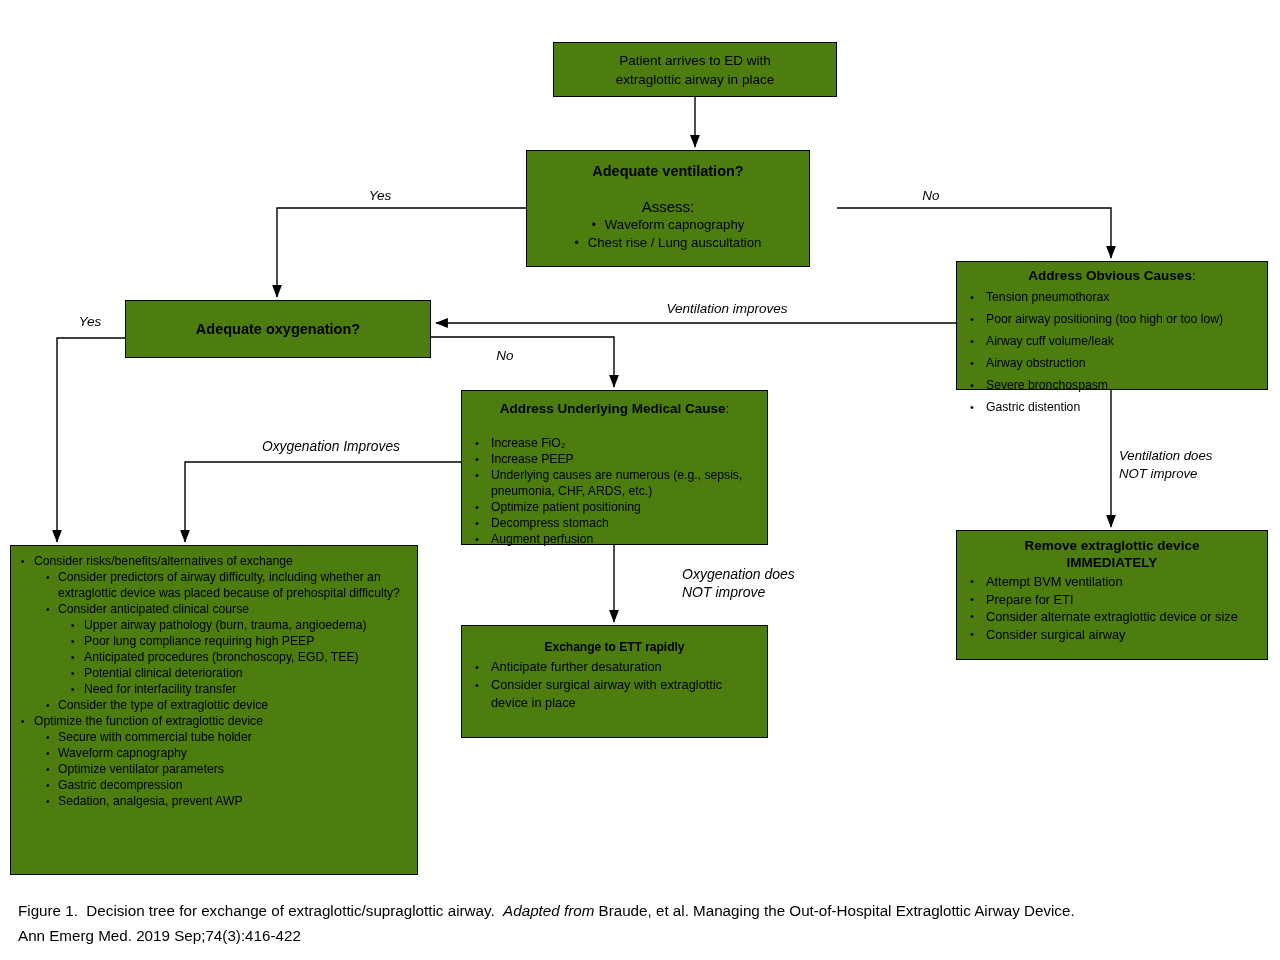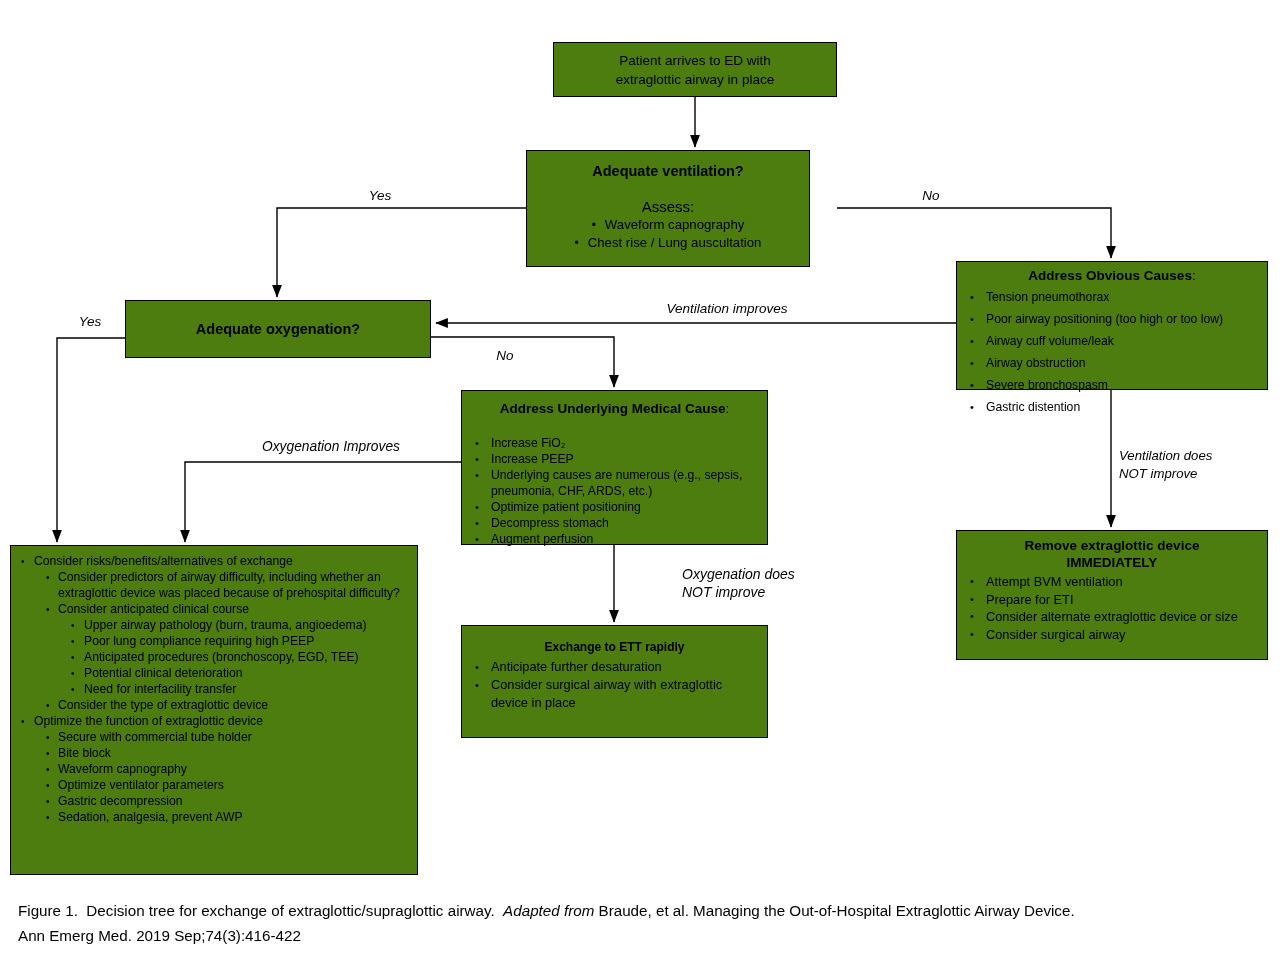--- a/index.html
+++ b/index.html
@@ -163,21 +163,20 @@
         <div class="g-item lvl2">Consider predictors of airway difficulty, including whether an extraglottic device was placed because of prehospital difficulty?</div>
         <div class="g-item lvl2">Consider anticipated clinical course</div>
         <div class="g-item lvl3">Upper airway pathology (burn, trauma, angioedema)</div>
         <div class="g-item lvl3">Poor lung compliance requiring high PEEP</div>
         <div class="g-item lvl3">Anticipated procedures (bronchoscopy, EGD, TEE)</div>
         <div class="g-item lvl3">Potential clinical deterioration</div>
         <div class="g-item lvl3">Need for interfacility transfer</div>
         <div class="g-item lvl2">Consider the type of extraglottic device</div>
         <div class="g-item lvl1">Optimize the function of extraglottic device</div>
         <div class="g-item lvl2">Secure with commercial tube holder</div>
-        <div class="g-item lvl2">Bite block</div>
         <div class="g-item lvl2">Waveform capnography</div>
         <div class="g-item lvl2">Optimize ventilator parameters</div>
         <div class="g-item lvl2">Gastric decompression</div>
         <div class="g-item lvl2">Sedation, analgesia, prevent AWP</div>
       </div>
   </div>
 
   <div class="node" id="n-ett">
     <div class="title">Exchange to ETT rapidly</div>
     <div class="bullets">

